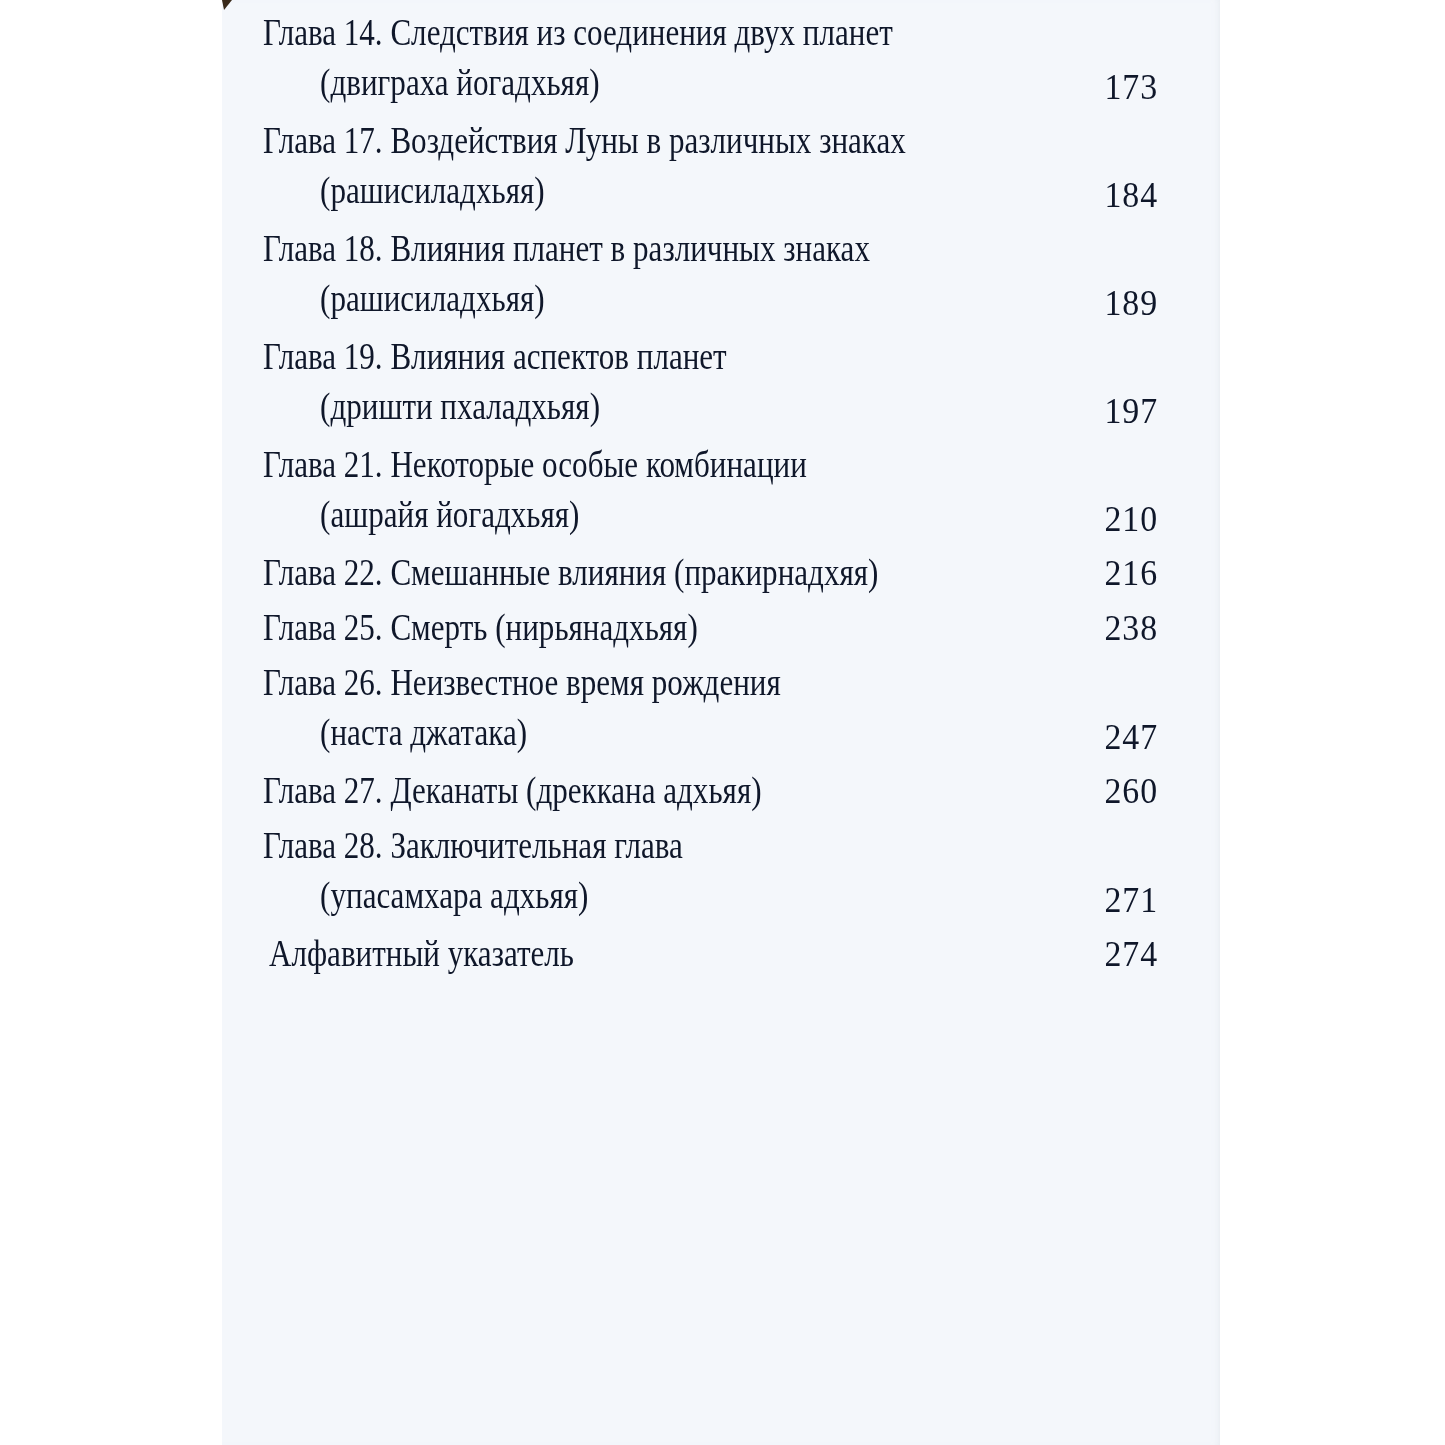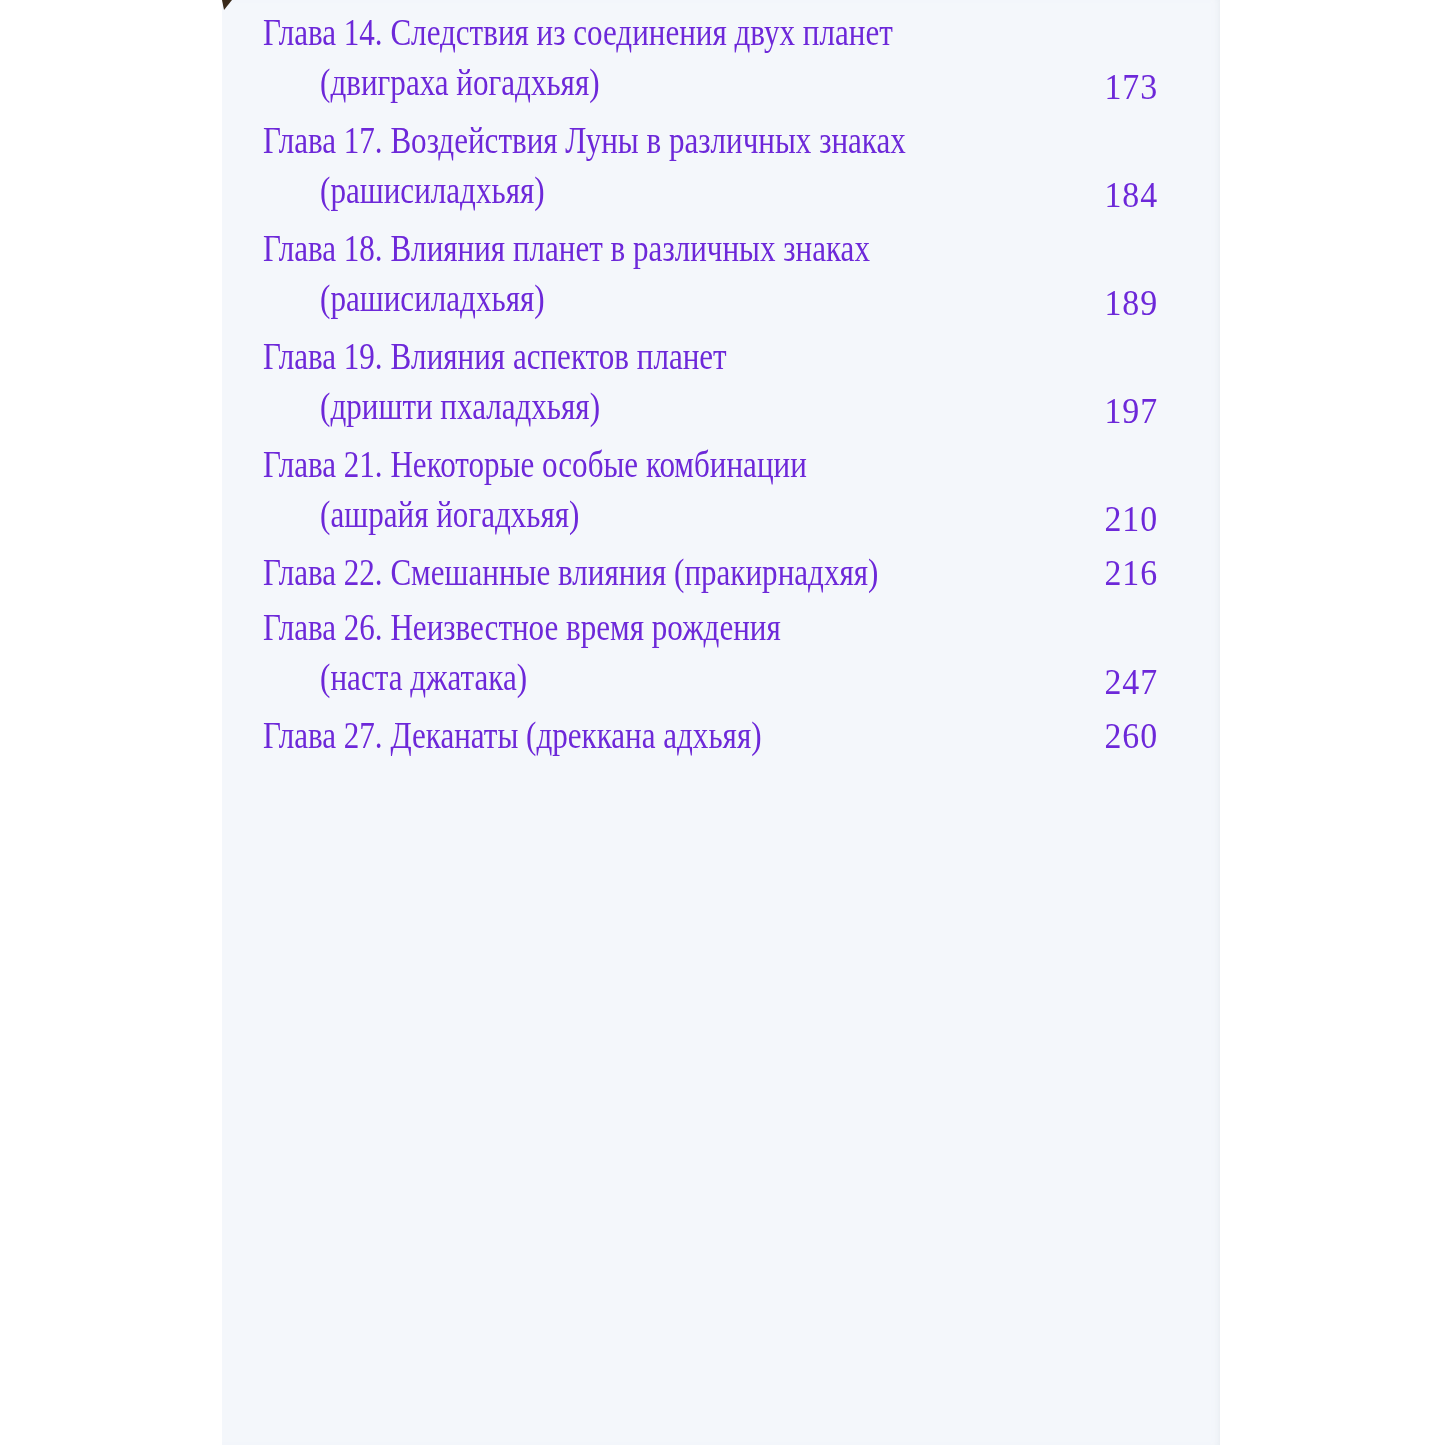--- a/index.html
+++ b/index.html
@@ -39,21 +39,21 @@
       transform: scaleX(-1);
       white-space: nowrap;
       pointer-events: none;
     }
     .toc {
       position: absolute;
       left: 263px;
       top: 8px;
       width: 895px;
       font-family: "Liberation Serif", serif;
-      color: #6d28d9;
+      color: #0f172a;
     }
     .entry {
       position: relative;
       font-size: 37px;
       line-height: 50px;
       transform-origin: left top;
     }
     .entry .title-line {
       display: block;
       white-space: nowrap;
@@ -121,27 +121,40 @@
     <span class="page-num">210</span>
   </div>
 
   <div class="entry one-line">
     <span class="title-line">Глава 22. Смешанные влияния (пракирнадхяя)</span>
     <span class="page-num">216</span>
   </div>
 
 
 
+  <div class="entry one-line">
+    <span class="title-line">Глава 25. Смерть (нирьянадхьяя)</span>
+    <span class="page-num">238</span>
+  </div>
 
   <div class="entry two-line">
     <span class="title-line first">Глава 26. Неизвестное время рождения</span>
     <span class="title-line second cont-line">(наста джатака)</span>
     <span class="page-num">247</span>
   </div>
 
   <div class="entry one-line">
     <span class="title-line">Глава 27. Деканаты (дреккана адхьяя)</span>
     <span class="page-num">260</span>
   </div>
 
+  <div class="entry two-line">
+    <span class="title-line first">Глава 28. Заключительная глава</span>
+    <span class="title-line second cont-line">(упасамхара адхьяя)</span>
+    <span class="page-num">271</span>
+  </div>
 
+  <div class="entry one-line" style="padding-left:6px;">
+    <span class="title-line">Алфавитный указатель</span>
+    <span class="page-num">274</span>
+  </div>
 
 </div>
 
 </body></html>

